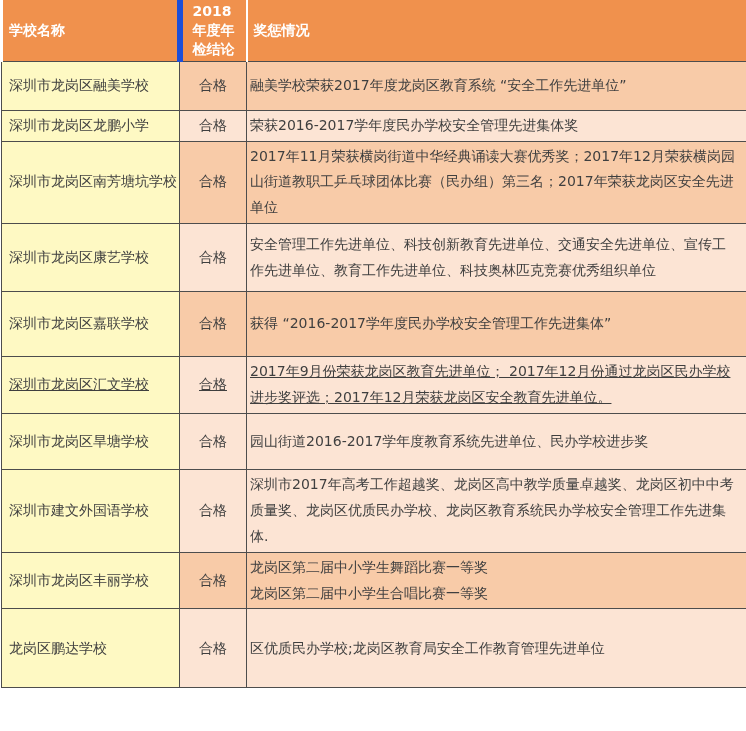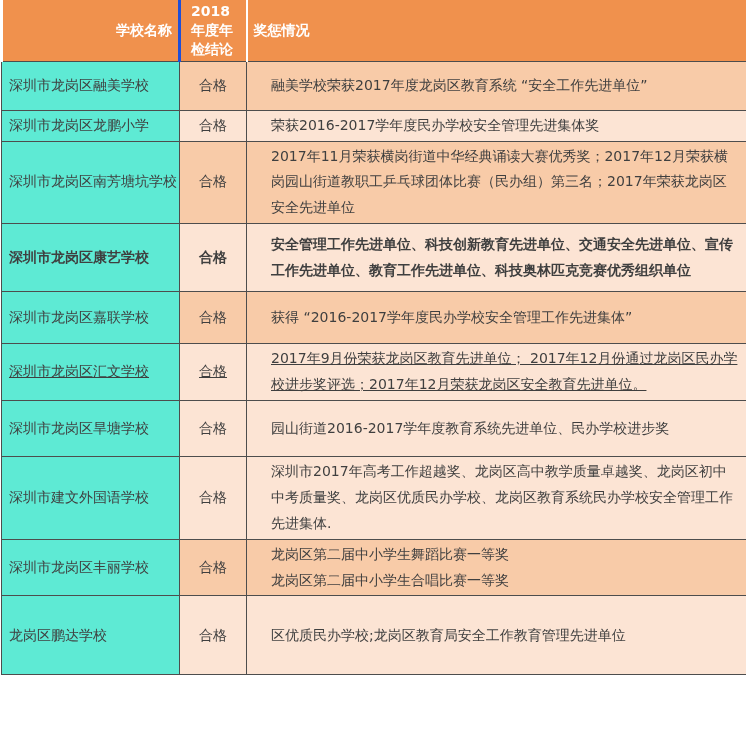--- a/index.html
+++ b/index.html
@@ -28,45 +28,45 @@
   thead th{
     background:var(--header-bg);
     color:#ffffff;
     font-size:14px;font-weight:bold;
     text-align:left;vertical-align:middle;
     padding:2px 6px;
     border:none;
     border-bottom:1px solid var(--border);
     line-height:1.35;
   }
-  thead th.h-school{text-align:right;border-left:3px solid #ffffff;}
-  thead th.h-result{border-left:3px solid #1d4ed8;padding:2px 10px;}
+  thead th.h-school{text-align:left;border-left:3px solid #ffffff;}
+  thead th.h-result{border-left:6px solid #1d4ed8;padding:2px 10px;}
   thead th.h-awards{border-left:2px solid #ffffff;}
 
   tbody td{
     border:1px solid var(--border);
     font-size:14px;
     vertical-align:middle;
-    background:#5eead4;
+    background:#fef9c3;
     line-height:1.85;
   }
   td.c-school{padding:2px 4px 2px 7px;text-align:left;white-space:nowrap;overflow:hidden;}
   td.c-result{text-align:center;}
-  td.c-awards{padding:2px 8px 2px 24px;text-align:left;white-space:pre-wrap;word-break:break-all;}
+  td.c-awards{padding:2px 8px 2px 3px;text-align:left;white-space:pre-wrap;word-break:break-all;}
 
   tbody tr.shade-a td.c-result,
   tbody tr.shade-a td.c-awards{background:var(--shade-dark);}
   tbody tr.shade-b td.c-result,
   tbody tr.shade-b td.c-awards{background:var(--shade-light);}
 
   tbody tr:nth-child(1){height:49px;}
   tbody tr:nth-child(2){height:28px;}
   tbody tr:nth-child(3){height:62px;}
-  tbody tr:nth-child(4){height:68px;font-weight:bold;}
-  tbody tr:nth-child(5){height:52px;}
+  tbody tr:nth-child(4){height:68px;}
+  tbody tr:nth-child(5){height:65px;}
   tbody tr:nth-child(6){height:55px;text-decoration:underline;}
   tbody tr:nth-child(7){height:56px;}
   tbody tr:nth-child(8){height:54px;}
   tbody tr:nth-child(9){height:41px;}
   tbody tr:nth-child(10){height:79px;}
   tbody tr:nth-child(11){height:80px;}
   tbody tr:nth-child(12){height:58px;}
 
   tbody tr:nth-child(11) td.c-awards{vertical-align:top;padding-top:5px;}
 </style>

